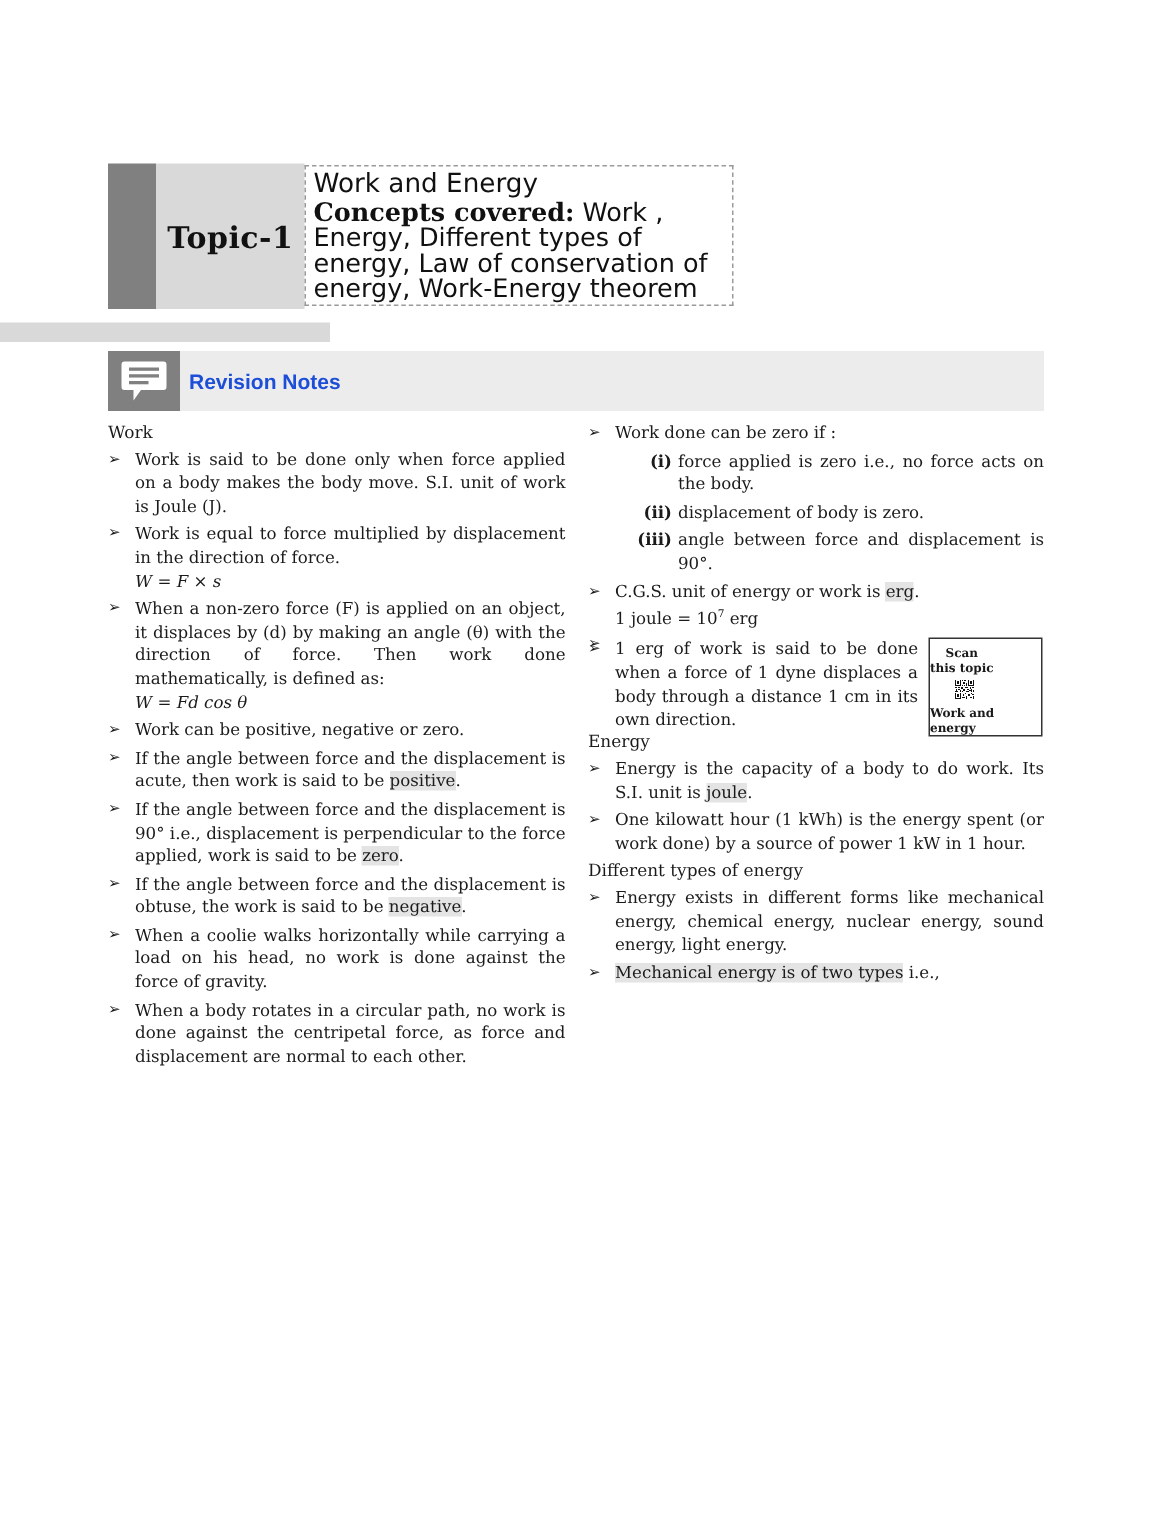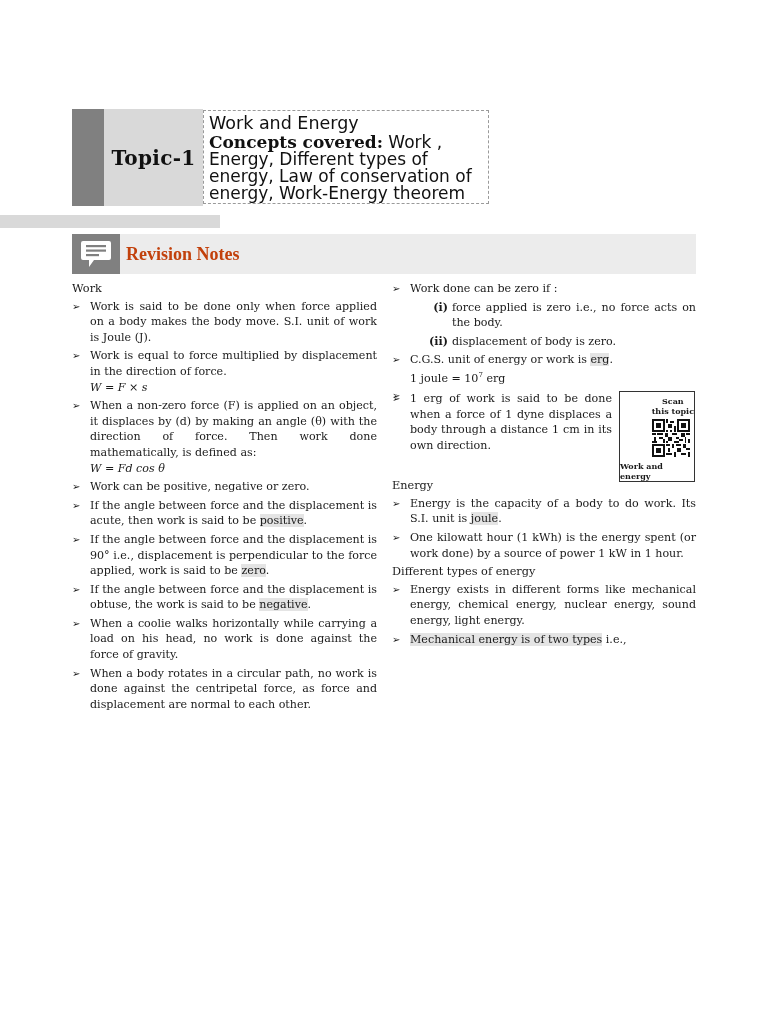--- a/index.html
+++ b/index.html
@@ -15,38 +15,38 @@
                border: 1px dashed #9a9a9a; padding: 0 0 0 5px; box-sizing: border-box; }
   .topic-title { font-family: "DejaVu Sans", sans-serif; font-size: 17.5px; color: #111; margin-top: 1px; line-height: 22px; }
   .topic-concepts { font-family: "DejaVu Sans", sans-serif; font-size: 17px; line-height: 17px; color: #111; }
   .topic-concepts b { font-family: "DejaVu Serif", serif; font-weight: bold; }
 
   .grey-bar { position: absolute; left: 0; top: 215px; width: 220px; height: 13px; background: #d9d9d9; }
 
   
   .rev-banner { position: absolute; left: 72px; top: 234px; width: 624px; height: 40px; background: #ececec; display: flex; align-items: center; }
   .rev-icon { width: 48px; height: 40px; background: #808080; display: flex; align-items: center; justify-content: center; }
-  .rev-title { font-family: Liberation Serif, serif; font-weight: bold; font-size: 18px; margin-left: 6px; color: #c2410c; }
+  .rev-title { font-family: Liberation Sans, sans-serif; font-weight: bold; font-size: 14px; margin-left: 6px; color: #1d4ed8; }
 
   
   .col { position: absolute; top: 281px; font-size: 11.1px; line-height: 15.6px; }
   .col-left { left: 72px; width: 305px; }
   .col-right { left: 392px; width: 304px; }
   .heading { font-weight: normal; font-size: 11.3px; margin: 0 0 2px 0; }
   .item { position: relative; padding-left: 18px; text-align: justify; margin-bottom: 3px; }
   .item .arrow { position: absolute; left: 0; top: 0; font-size: 10px; }
   .formula { font-family: "DejaVu Serif", serif; font-style: italic; margin-top: 22px; }
   .hl { background: #e4e4e4; }
   .sub { display: flex; margin-bottom: 3px; }
   .sub-num { width: 56px; text-align: right; font-weight: bold; padding-right: 4px; flex-shrink: 0; }
   .sub-text { flex: 1; text-align: justify; }
   .qr-row { display: flex; }
   .qr-text { width: 220px; }
-  .qr-box { width: 76px; height: 91px; border: 1px solid #333; margin-left: 7px; margin-top: 3px; box-sizing: border-box;
-            display: flex; flex-direction: column; align-items: flex-end; font-size: 8px; line-height: 10px; font-weight: bold; }
+  .qr-box { width: 76px; height: 66px; border: 1px solid #333; margin-left: 7px; margin-top: 3px; box-sizing: border-box;
+            display: flex; flex-direction: column; align-items: flex-start; font-size: 8px; line-height: 10px; font-weight: bold; }
   .qr-box .scan { margin-top: 4px; text-align: center; }
   .qr-code { width: 46px; height: 46px; margin: 3px 0 4px; }
 </style>
 </head>
 <body>
 
 <div class="topic-wrap">
   <div class="topic-strip"></div>
   <div class="topic-label">Topic-1</div>
 </div>
@@ -93,20 +93,24 @@
 <div class="col col-right">
   <div class="item"><span class="arrow">➢</span><span>Work done can be zero if :</span></div>
 
   <div class="sub">
       <span class="sub-num">(i)</span>
       <span class="sub-text">force applied is zero i.e., no force acts on the body.</span>
     </div>
   <div class="sub">
       <span class="sub-num">(ii)</span>
       <span class="sub-text">displacement of body is zero.</span>
+    </div>
+  <div class="sub">
+      <span class="sub-num">(iii)</span>
+      <span class="sub-text">angle between force and displacement is 90°.</span>
     </div>
 
   <div class="item" style="margin-bottom:2px"><span class="arrow">➢</span><span>C.G.S. unit of energy or work is </span><span class="hl">erg</span><span>.</span><br><span><span>1 joule = 10</span><sup style="font-size:7px">7</sup><span> erg</span></span></div>
 
   <div class="qr-row">
     <div class="qr-text">
       <div class="item"><span class="arrow">➢</span></div>
       <div class="item"><span class="arrow">➢</span><span>1 erg of work is said to be done when a force of 1 dyne displaces a body through a distance 1 cm in its own direction.</span></div>
     </div>
     <div class="qr-box">

